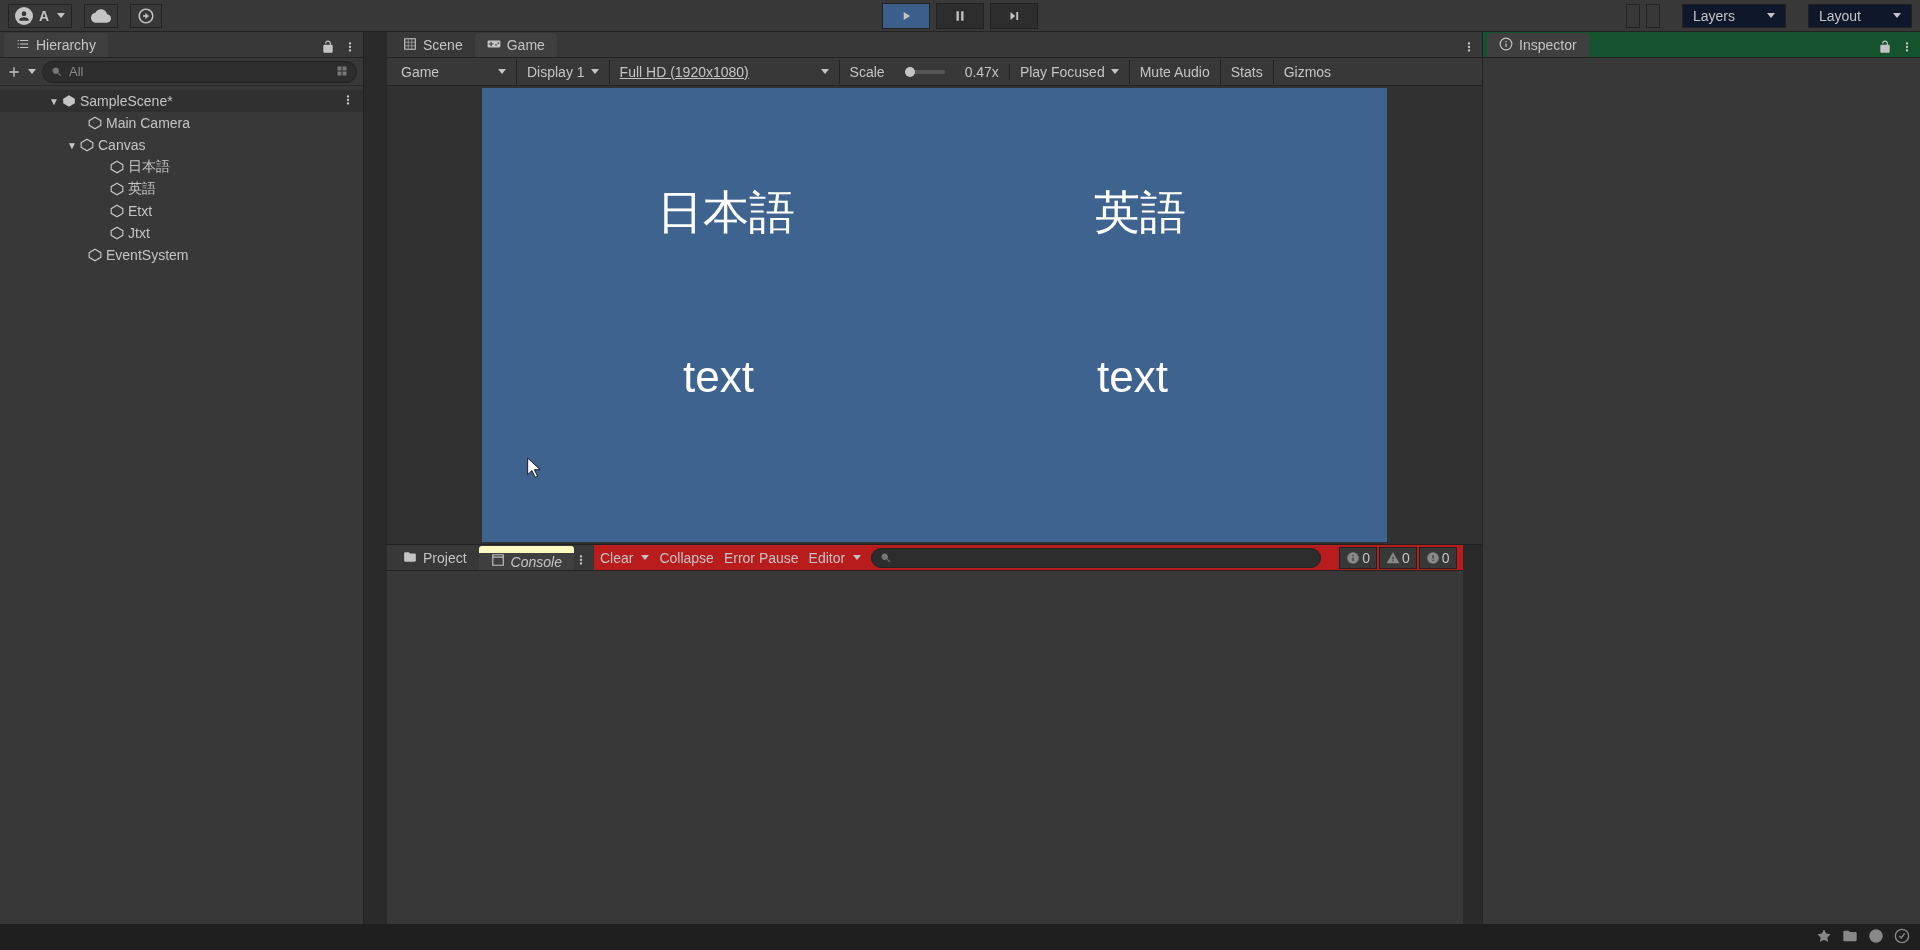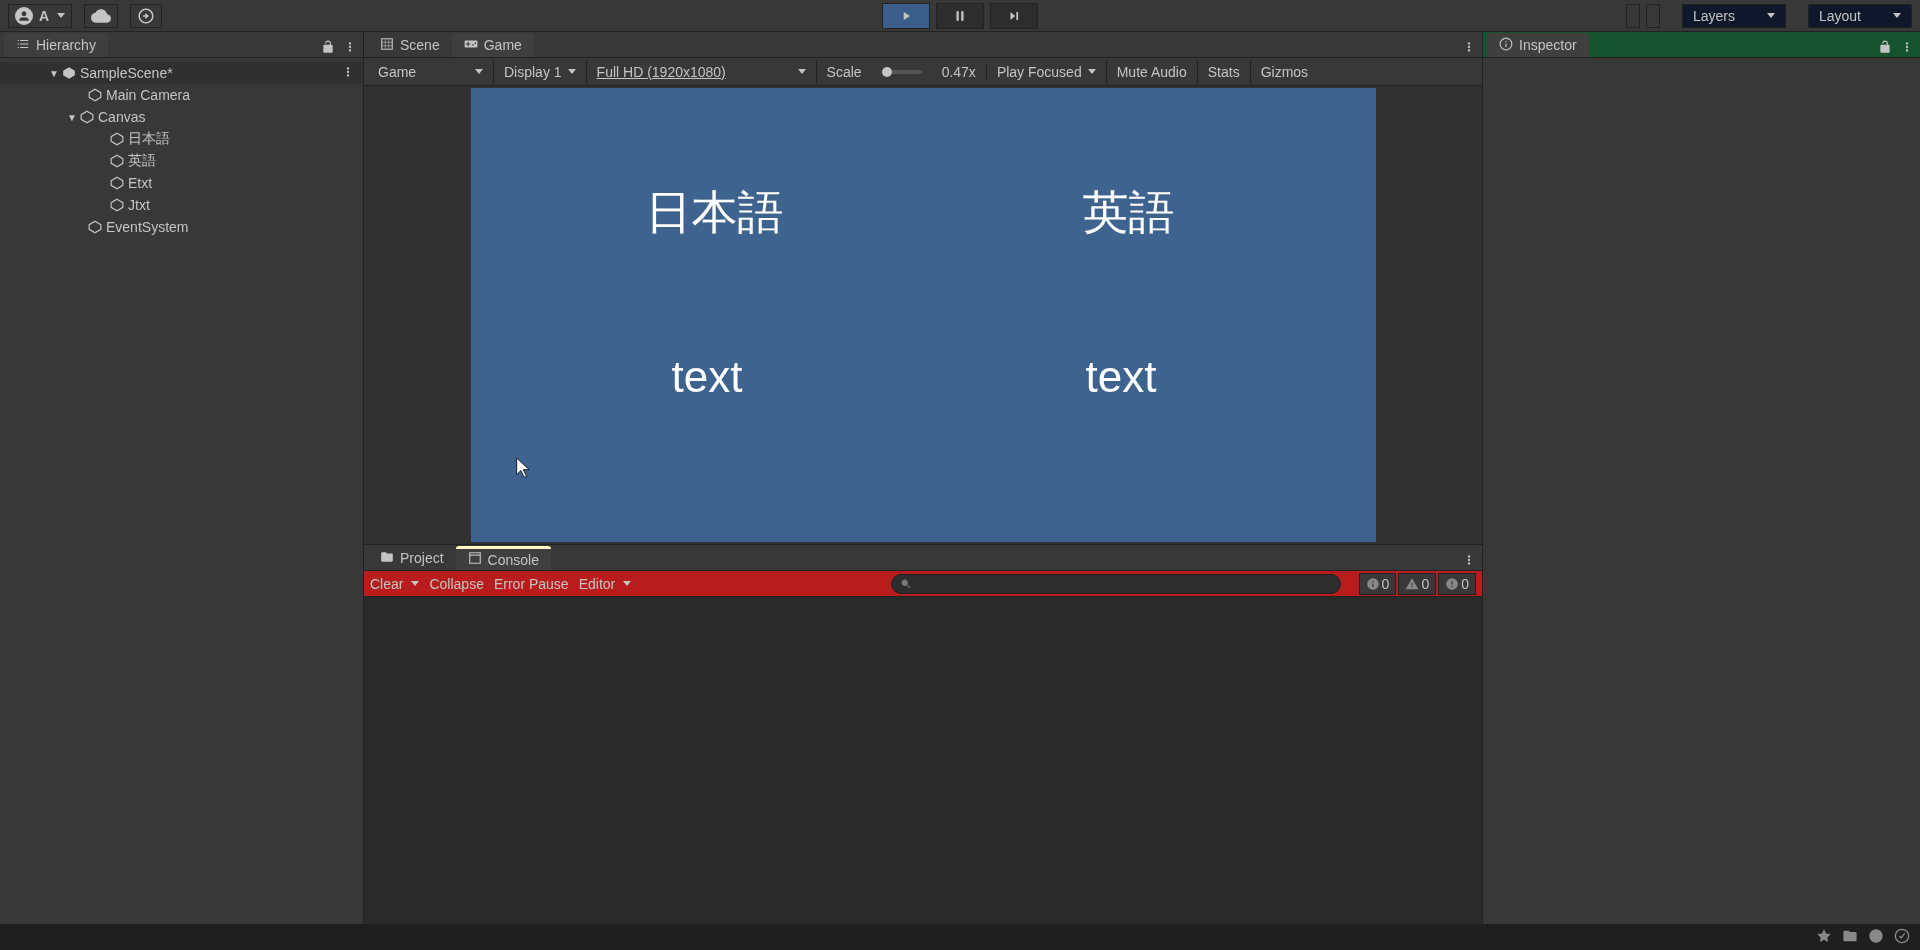--- a/index.html
+++ b/index.html
@@ -47,40 +47,40 @@
 .tree-row { height:22px; display:flex; align-items:center; padding-left:2px; position:relative; }
 .tree-row.sel { background:#303030; }
 .tree-row .arrow { width:12px; display:flex; justify-content:center; font-size:10px; color:#c4c4c4; }
 .tree-row .ico { width:18px; display:flex; justify-content:center; }
 .tree-row .ico svg { width:14px; height:14px; fill:#c4c4c4; }
 .tree-row .lbl { margin-left:2px; }
 .tree-row .dots { position:absolute; right:8px; }
 .tree-row .dots svg { width:14px; height:14px; fill:#c4c4c4; }
 
 
-.center-col { flex:1; background:#2a2a2a; }
+.center-col { flex:1; background:#2a2a2a;margin-left:23px; }
 .scene-game { height:26px; display:flex; align-items:flex-end; padding-left:4px; border-bottom:1px solid #222; position:relative; background:#383838; }
 .game-toolbar { height:28px; background:#383838; border-bottom:1px solid #222; display:flex; align-items:center; gap:0; padding:0 4px; font-size:14px; }
 .gt-dd { height:24px; padding:0 10px; display:flex; align-items:center; gap:6px; border-right:1px solid #222; }
 .gt-dd .lbl { margin-right:auto; }
 .gt-caret { border-left:4px solid transparent; border-right:4px solid transparent; border-top:5px solid #c4c4c4; }
 .gt-slider { display:flex; align-items:center; gap:20px; padding:0 10px; border-right:1px solid #222; }
 .slider-track { width:40px; height:4px; background:#555; position:relative; border-radius:2px; }
 .slider-track .knob { width:10px; height:10px; border-radius:50%; background:#c4c4c4; position:absolute; top:-3px; left:0; }
 .gt-plain { padding:0 10px; border-right:1px solid #222; height:24px; display:flex; align-items:center; }
 
 .game-view { height:458px; background:#313131; display:flex; align-items:center; justify-content:center; position:relative; }
 .game-canvas { width:905px; height:454px; background:#3e638f; position:relative; }
 .canvas-text { position:absolute; color:#fff; font-size:46px; font-weight:400; }
 .canvas-text.small { font-size:44px; }
 .cursor-arrow { position:absolute; left:45px; top:370px; }
 .cursor-arrow svg { width:18px; height:20px; fill:#fff; stroke:#000; stroke-width:1; }
 
 
-.proj-console { flex:1; background:#383838; border-top:1px solid #222; display:flex; flex-direction:column; }
+.proj-console { flex:1; background:#383838; border-top:1px solid #222; display:flex; }
 .pc-tabs { height:26px; display:flex; align-items:flex-end; padding-left:4px; border-bottom:1px solid #222; background:#383838; position:relative; }
 .console-toolbar { height:26px; display:flex; align-items:center; padding:0 6px; gap:10px; border-bottom:1px solid #222; background:#b91c1c; }
 .ct-dd { display:flex; align-items:center; gap:4px; cursor:pointer; }
 .console-search { width:450px; height:20px; background:#2d2d2d; border-radius:10px; display:flex; align-items:center; padding:0 8px; border:1px solid #222; margin-left:auto; }
 .console-search svg { width:12px; height:12px; fill:#777; }
 .ct-right { display:flex; align-items:center; gap:2px; margin-left:8px; }
 .ct-badge { display:flex; align-items:center; gap:2px; padding:0 6px; height:22px; border:1px solid #222; background:#383838; }
 .ct-badge svg { width:14px; height:14px; }
 .console-body { flex:1; background:#2a2a2a; }
 
@@ -181,20 +181,37 @@
                 <path d="M12 17c1.1 0 2-.9 2-2s-.9-2-2-2-2 .9-2 2 .9 2 2 2zm6-9h-1V6c0-2.76-2.24-5-5-5S7 3.24 7 6h2c0-1.66 1.34-3 3-3s3 1.34 3 3v2H6c-1.1 0-2 .9-2 2v10c0 1.1.9 2 2 2h12c1.1 0 2-.9 2-2V10c0-1.1-.9-2-2-2z"></path>
               </svg>
         </span>
         <span class="dots-icon">
           <svg viewBox="0 0 24 24">
                 <path d="M12 8c1.1 0 2-.9 2-2s-.9-2-2-2-2 .9-2 2 .9 2 2 2zm0 2c-1.1 0-2 .9-2 2s.9 2 2 2 2-.9 2-2-.9-2-2-2zm0 6c-1.1 0-2 .9-2 2s.9 2 2 2 2-.9 2-2-.9-2-2-2z"></path>
               </svg>
         </span>
       </div>
     </div>
+    <div class="hier-toolbar">
+      <div class="plus-dd">
+        <svg viewBox="0 0 24 24">
+              <path d="M19 13h-6v6h-2v-6H5v-2h6V5h2v6h6v2z"></path>
+            </svg>
+        <div class="dd-caret"></div>
+      </div>
+      <div class="search-box">
+        <svg viewBox="0 0 24 24">
+              <path d="M15.5 14h-.79l-.28-.27C15.41 12.59 16 11.11 16 9.5 16 5.91 13.09 3 9.5 3S3 5.91 3 9.5 5.91 16 9.5 16c1.61 0 3.09-.59 4.23-1.57l.27.28v.79l5 4.99L20.49 19l-4.99-5z"></path>
+            </svg>
+        <span class="placeholder">All</span>
+        <span style="margin-left:auto;"><svg width="14" height="14" viewBox="0 0 24 24" fill="#888">
+                <path d="M3 3h8v8H3zm10 0h8v8h-8zM3 13h8v8H3zm10 0h8v8h-8z"></path>
+              </svg></span>
+      </div>
+    </div>
     <div class="tree">
       <div class="tree-row sel" style="padding-left:48px;">
         <span class="arrow">▼</span>
         <span class="ico">
               <svg viewBox="0 0 24 24">
                 <path d="M12 2l10 6v8l-10 6L2 16V8l10-6z"></path>
               </svg>
             </span>
         <span class="lbl">SampleScene*</span>
         <span class="dots"><svg viewBox="0 0 24 24">
@@ -333,21 +350,21 @@
     </div>
 
     <div class="proj-console">
       <div class="pc-tabs">
         <div class="tab">
           <span class="tab-icon"><svg viewBox="0 0 24 24">
                   <path d="M10 4H4c-1.1 0-2 .9-2 2v12c0 1.1.9 2 2 2h16c1.1 0 2-.9 2-2V8c0-1.1-.9-2-2-2h-8l-2-2z"></path>
                 </svg></span>
           <span>Project</span>
         </div>
-        <div class="tab active" style="border-top:3px solid #fef9c3;">
+        <div class="tab active" style="border-top:7px solid #fef9c3;font-style:italic;">
           <span class="tab-icon"><svg viewBox="0 0 24 24">
                   <path d="M3 3h18v18H3z" fill="none" stroke="#c4c4c4" stroke-width="2"></path>
                   <path d="M3 7h18" stroke="#c4c4c4" stroke-width="2"></path>
                 </svg></span>
           <span>Console</span>
         </div>
         <div class="tab-right">
           <span class="dots-icon"><svg viewBox="0 0 24 24">
                   <path d="M12 8c1.1 0 2-.9 2-2s-.9-2-2-2-2 .9-2 2 .9 2 2 2zm0 2c-1.1 0-2 .9-2 2s.9 2 2 2 2-.9 2-2-.9-2-2-2zm0 6c-1.1 0-2 .9-2 2s.9 2 2 2 2-.9 2-2-.9-2-2-2z"></path>
                 </svg></span>

